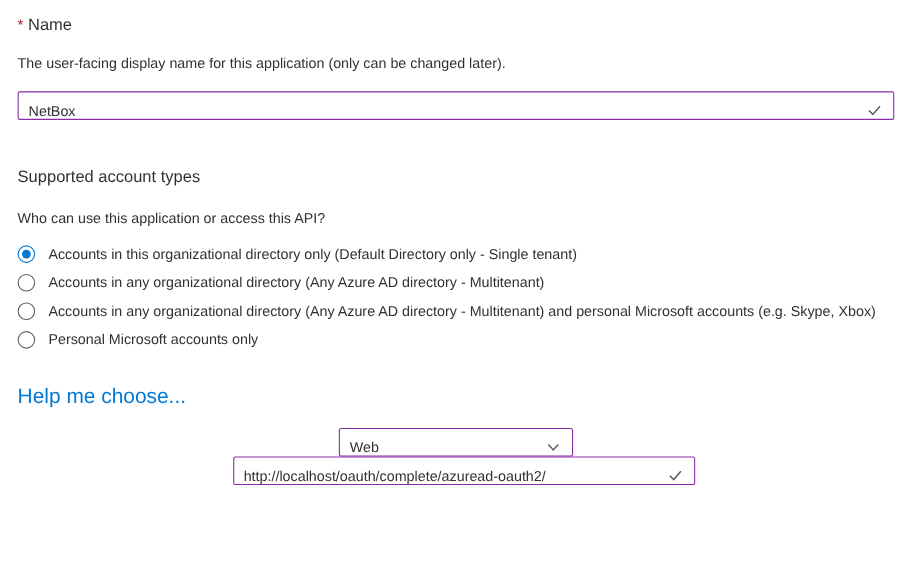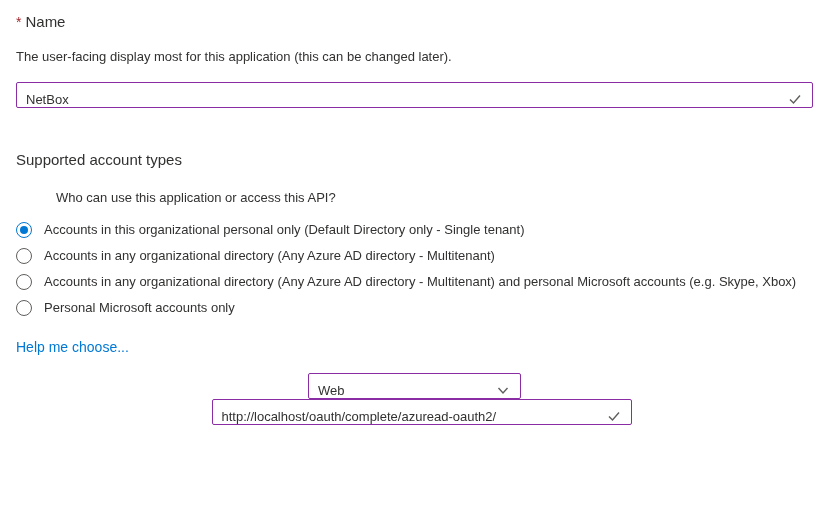--- a/index.html
+++ b/index.html
@@ -48,21 +48,21 @@
     margin-right: 9px;
     flex: none;
     display: flex; align-items: center; justify-content: center;
   }
   .field .right-icon svg { display: block; }
 
   #name-input { width: 797px; margin-top: 16px; }
 
   .gap-1 { height: 42px; }
 
-  .question { margin-top: 19px; margin-left: 40px; }
+  .question { margin-top: 19px; }
 
   .radio-list { margin-top: 15px; }
   .radio-row {
     display: flex;
     align-items: center;
     height: 16px;
     margin-bottom: 10px;
     cursor: pointer;
   }
   .radio-circle {
@@ -84,22 +84,22 @@
   }
   .radio-label {
     font-size: 13px;
     margin-left: 12px;
     line-height: 16px;
     white-space: nowrap;
   }
 
   .help-link {
     display: inline-block;
-    margin-top: 13px;
-    font-size: 14px;
+    margin-top: 23px;
+    font-size: 19px;
     color: #0078d4;
     text-decoration: none;
     cursor: pointer;
   }
 
   .redirect-title { margin-top: 37px; }
   .redirect-desc {
     margin-top: 15px;
     max-width: 800px;
   }
@@ -116,42 +116,42 @@
 </head>
 <body>
 
 <div class="page">
 
   
   <div class="section-title">
     <span class="required-star">*</span><span>Name</span>
   </div>
 
-  <div class="desc" style="margin-top:16px;">The user-facing display most for this application (this can be changed later).</div>
+  <div class="desc" style="margin-top:16px;">The user-facing display name for this application (only can be changed later).</div>
 
   <div class="field" id="name-input">
     <span class="value">NetBox</span>
     <span class="right-icon">
       <svg width="14" height="14" viewBox="0 0 14 14">
           <polyline points="2,7.5 5.5,11 12,3.5" fill="none" stroke="#605e5c" stroke-width="1.4"></polyline>
         </svg>
     </span>
   </div>
 
   <div class="gap-1"></div>
 
   
   <div class="section-title">Supported account types</div>
 
   <div class="desc question">Who can use this application or access this API?</div>
 
   <div class="radio-list">
     <div class="radio-row selected">
       <span class="radio-circle"></span>
-      <span class="radio-label">Accounts in this organizational personal only (Default Directory only - Single tenant)</span>
+      <span class="radio-label">Accounts in this organizational directory only (Default Directory only - Single tenant)</span>
     </div>
     <div class="radio-row">
       <span class="radio-circle"></span>
       <span class="radio-label">Accounts in any organizational directory (Any Azure AD directory - Multitenant)</span>
     </div>
     <div class="radio-row">
       <span class="radio-circle"></span>
       <span class="radio-label">Accounts in any organizational directory (Any Azure AD directory - Multitenant) and personal Microsoft accounts (e.g. Skype, Xbox)</span>
     </div>
     <div class="radio-row">

